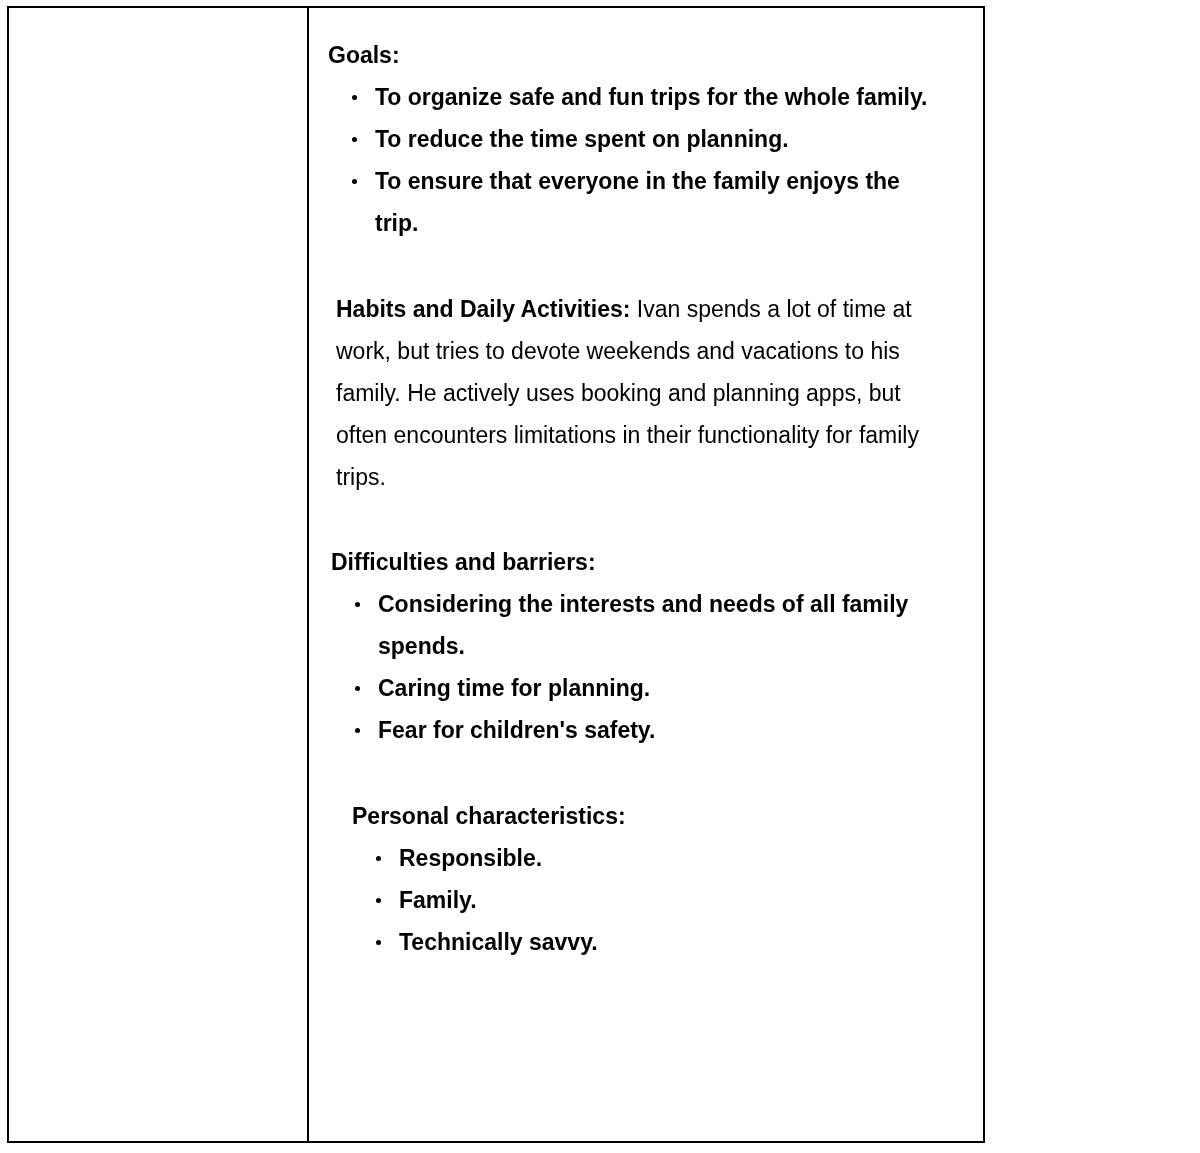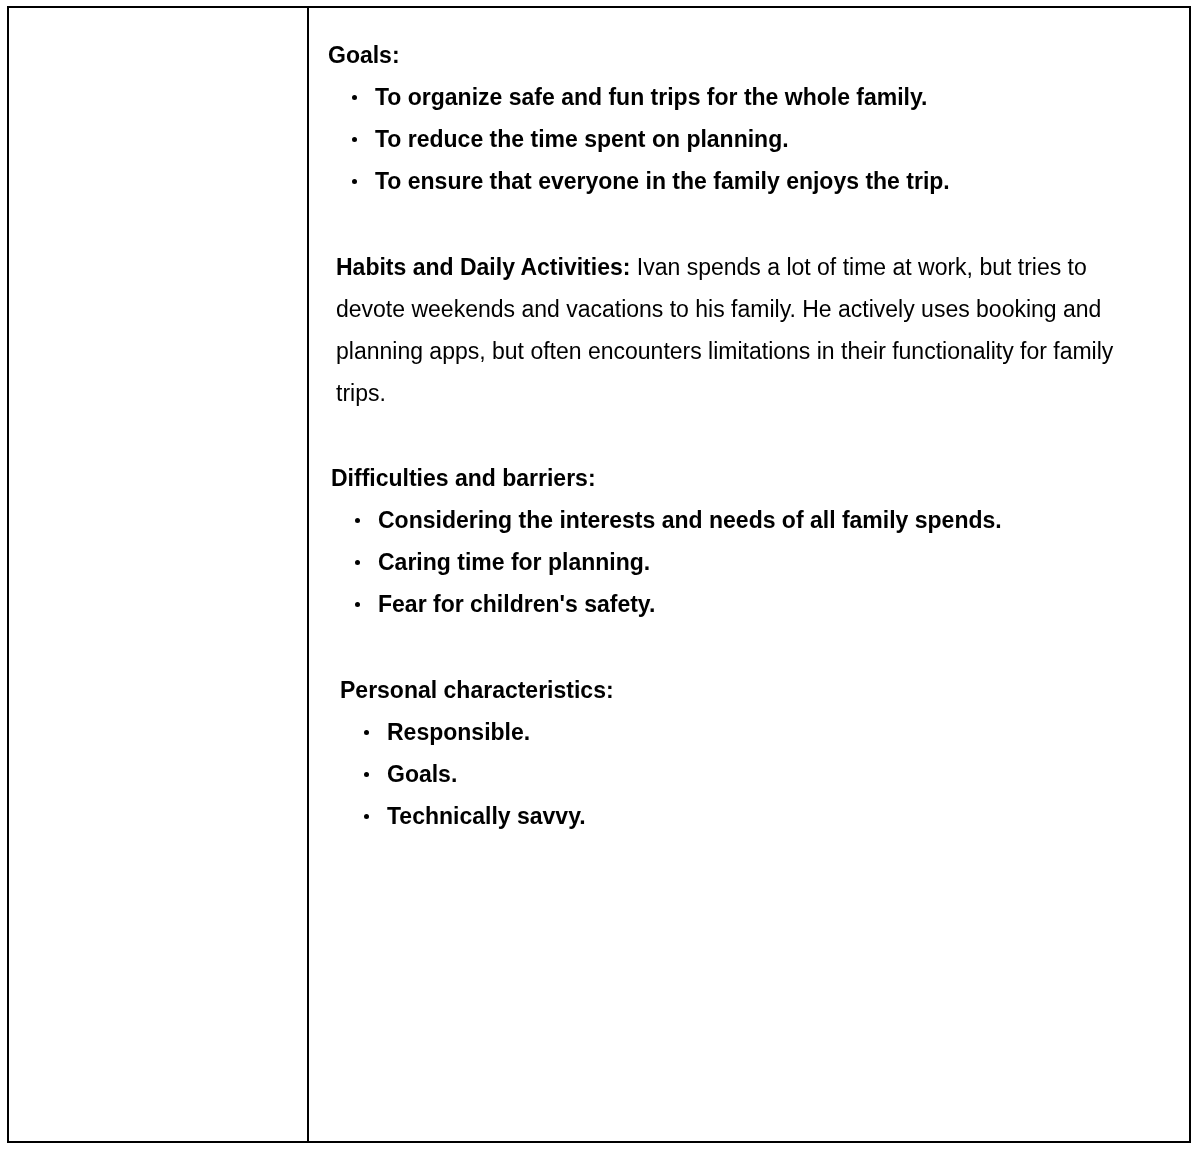--- a/index.html
+++ b/index.html
@@ -9,21 +9,21 @@
     width: 1200px;
     height: 1153px;
     font-family: "Liberation Sans", "DejaVu Sans", sans-serif;
     color: #000000;
   }
 
   .doc-table {
     position: absolute;
     left: 7px;
     top: 6px;
-    width: 1184px;
+    width: 978px;
     height: 1137px;
     border: 2px solid #000000;
     box-sizing: border-box;
     display: flex;
     background: #ffffff;
   }
 
   .cell-left {
     width: 300px;
     box-sizing: border-box;
@@ -38,21 +38,21 @@
     font-size: 23px;
     line-height: 42px;
     overflow: hidden;
   }
 
   .section { margin: 0; }
   .section-goals        { margin-left: 8px;  margin-top: 0; }
   .section-habits       { margin-left: 16px;    margin-top: 44px; }
   .section-difficulties { margin-left: 11px; margin-top: 43px; }
   .section-values       { margin-left: 28px; margin-top: 21px; }
-  .section-personal     { margin-left: 20px; margin-top: 44px; }
+  .section-personal     { margin-left: 32px; margin-top: 44px; }
 
   .section-heading {
     font-weight: bold;
     font-size: 23px;
     line-height: 42px;
     margin: 0;
   }
 
   .inline-heading { font-weight: bold; }
 
@@ -116,19 +116,19 @@
         <li>Caring time for planning.</li>
         <li>Fear for children's safety.</li>
       </ul>
     </div>
 
 
     <div class="section section-personal">
       <h3 class="section-heading">Personal characteristics:</h3>
       <ul class="bullet-list">
         <li>Responsible.</li>
-        <li>Goals.</li>
+        <li>Family.</li>
         <li>Technically savvy.</li>
       </ul>
     </div>
 
   </div>
 </div>
 
 </body></html>

